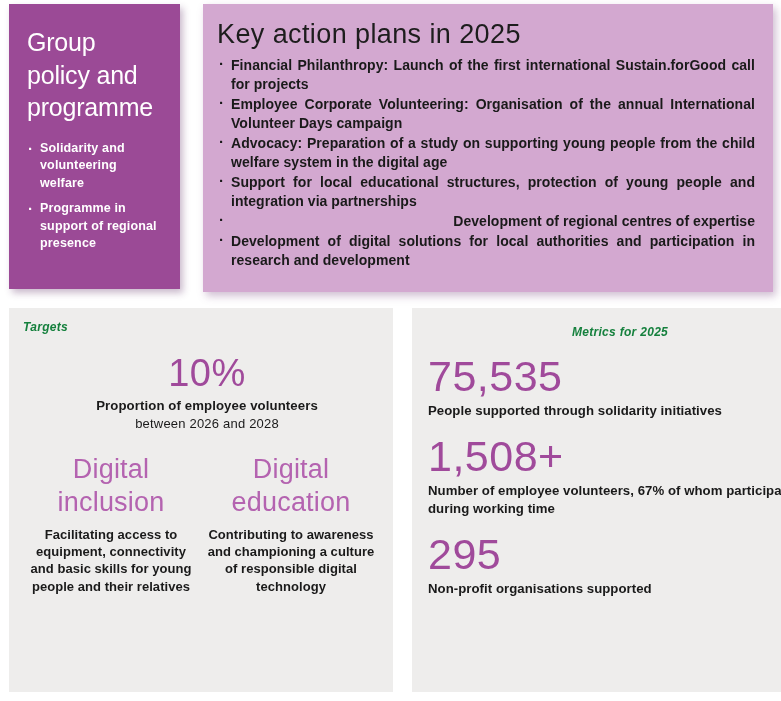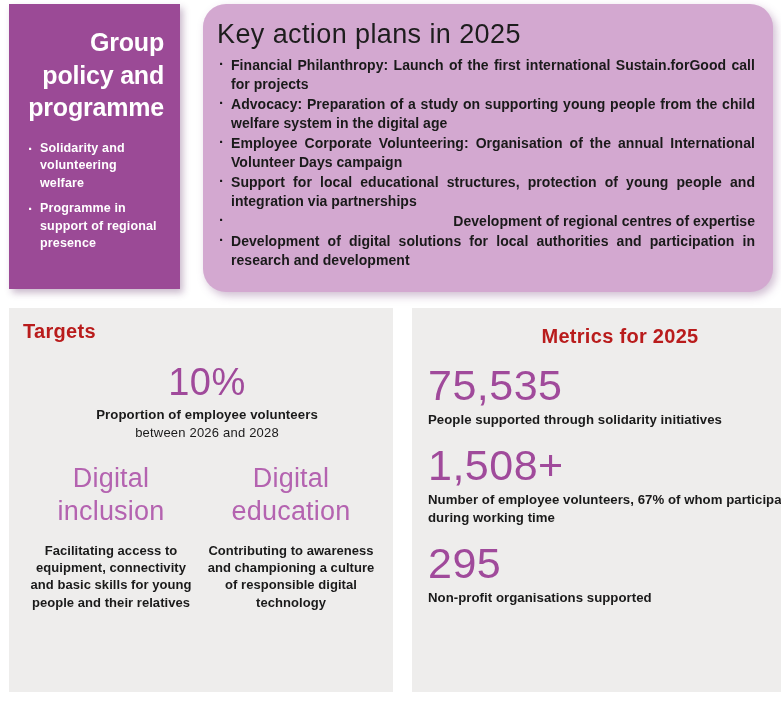--- a/index.html
+++ b/index.html
@@ -33,25 +33,24 @@
     height: 285px;
     background: #9b4a96;
     box-shadow: 3px 4px 7px rgba(90,40,95,0.32);
     box-sizing: border-box;
     padding: 22px 16px 10px 18px;
   }
   #policy-title {
     color: #ffffff;
     font-size: 25px;
     line-height: 1.30;
-    font-weight: 700;
+    font-weight: 400;
     letter-spacing: -0.2px;
     margin: 0 0 16px 0;
     max-width: 145px;
-    text-align: right;
   }
   .policy-list {
     list-style: none;
     margin: 0;
     padding: 0;
   }
   .policy-list li {
     position: relative;
     color: #ffffff;
     font-size: 12.5px;
@@ -74,21 +73,20 @@
   #action-card {
     position: absolute;
     left: 203px;
     top: 4px;
     width: 570px;
     height: 288px;
     background: #d3a8d0;
     box-shadow: 3px 4px 8px rgba(120,70,125,0.35);
     box-sizing: border-box;
     padding: 14px 18px 10px 14px;
-    border-radius: 23px;
   }
   #action-title {
     color: #1d1d1d;
     font-size: 27px;
     font-weight: 400;
     letter-spacing: 0.4px;
     margin: 0 0 4px 0;
     line-height: 1.25;
   }
   .action-list {
@@ -134,25 +132,26 @@
     left: 412px;
     top: 308px;
     width: 416px;
     height: 384px;
     background: #eeedec;
     box-sizing: border-box;
     padding: 12px 16px 10px 16px;
   }
 
   .panel-heading {
-    color: #b91c1c;
-    font-size: 20px;
+    color: #15803d;
+    font-size: 12px;
     font-weight: 700;
     letter-spacing: 0.3px;
     margin: 0;
+    font-style: italic;
   }
   #metrics-heading {
     text-align: center;
     margin-top: 5px;
   }
 
   
   #target-percent-block {
     margin-top: 20px;
     text-align: center;
@@ -197,21 +196,21 @@
     font-size: 27px;
     font-weight: 400;
     line-height: 1.22;
     letter-spacing: 0.2px;
   }
   .digital-desc {
     color: #1a1a1a;
     font-size: 13px;
     font-weight: 700;
     line-height: 1.33;
-    margin-top: 14px;
+    margin-top: 7px;
     letter-spacing: 0.05px;
   }
 
   
   .metric-block {
     text-align: left;
     margin-top: 16px;
   }
   .metric-number {
     color: #a04a9b;
@@ -239,22 +238,22 @@
     <ul class="policy-list">
       <li>Solidarity and volunteering welfare</li>
       <li>Programme in support of regional presence</li>
     </ul>
   </div>
 
   <div id="action-card">
     <h2 id="action-title">Key action plans in 2025</h2>
     <ul class="action-list">
       <li>Financial Philanthropy: Launch of the first international Sustain.forGood call for projects</li>
+      <li>Employee Corporate Volunteering: Organisation of the annual International Volunteer Days campaign</li>
       <li>Advocacy: Preparation of a study on supporting young people from the child welfare system in the digital age</li>
-      <li>Employee Corporate Volunteering: Organisation of the annual International Volunteer Days campaign</li>
       <li>Support for local educational structures, protection of young people and integration via partnerships</li>
       <li class="nojust">Development of regional centres of expertise</li>
       <li>Development of digital solutions for local authorities and participation in research and development</li>
     </ul>
   </div>
 
 </div>
 
 <div id="targets-panel">
   <h3 class="panel-heading">Targets</h3>

